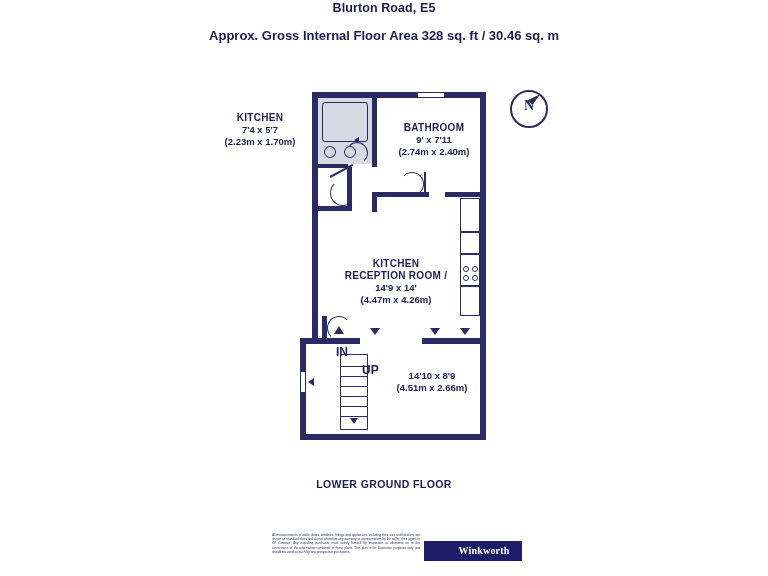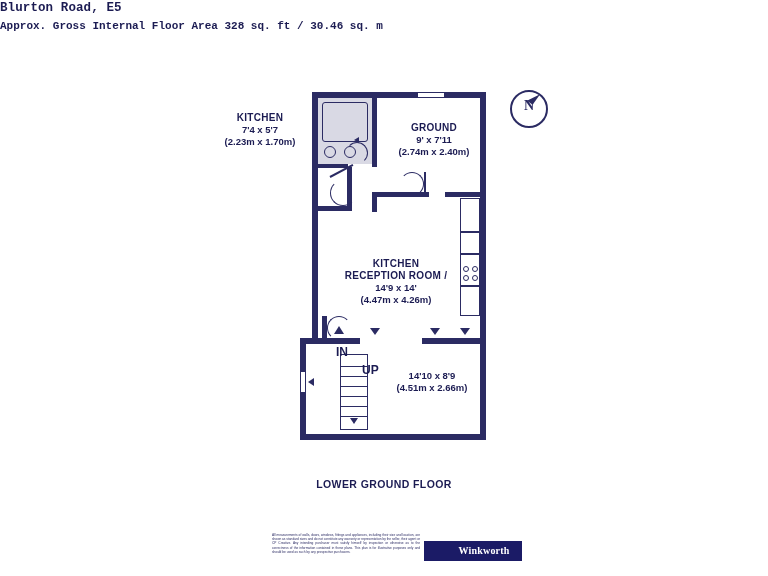--- a/index.html
+++ b/index.html
@@ -21,36 +21,35 @@
     width: 768px;
     height: 576px;
   }
 
   
   .header {
     position: absolute;
     top: 0px;
     left: 0;
     width: 768px;
-    text-align: left;
-    font-family: Liberation Mono, monospace;
+    text-align: center;
   }
   .header .title {
     font-size: 12.5px;
     font-weight: bold;
     color: #1b1b52;
     letter-spacing: 0.1px;
     line-height: 16px;
   }
   .header .subtitle {
-    font-size: 11px;
+    font-size: 13px;
     font-weight: bold;
     color: #1b1b52;
     line-height: 14px;
-    margin-top: 3px;
+    margin-top: 13px;
   }
 
   
   .plan {
     position: absolute;
     left: 300px;
     top: 80px;
     width: 190px;
     height: 370px;
   }
@@ -305,21 +304,21 @@
 
   </div>
 
   <div class="lbl" style="left:190px; top:112px; width:140px;">
     <div class="name">KITCHEN</div>
     <div class="dim">7'4 x 5'7</div>
     <div class="dimm">(2.23m x 1.70m)</div>
   </div>
 
   <div class="lbl" style="left:358px; top:122px; width:152px;">
-    <div class="name">GROUND</div>
+    <div class="name">BATHROOM</div>
     <div class="dim">9' x 7'11</div>
     <div class="dimm">(2.74m x 2.40m)</div>
   </div>
 
   <div class="lbl" style="left:308px; top:258px; width:176px;">
     <div class="name">KITCHEN</div>
     <div class="name">RECEPTION ROOM /</div>
     <div class="dim">14'9 x 14'</div>
     <div class="dimm">(4.47m x 4.26m)</div>
   </div>

